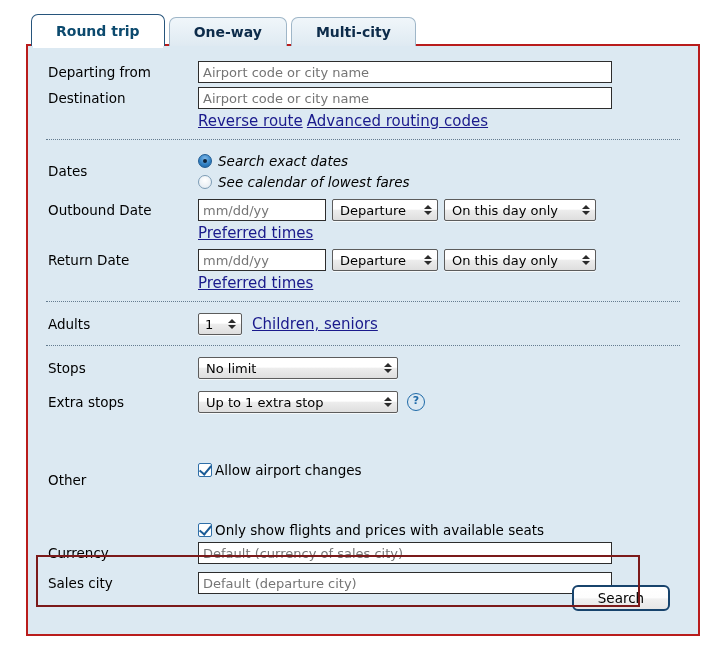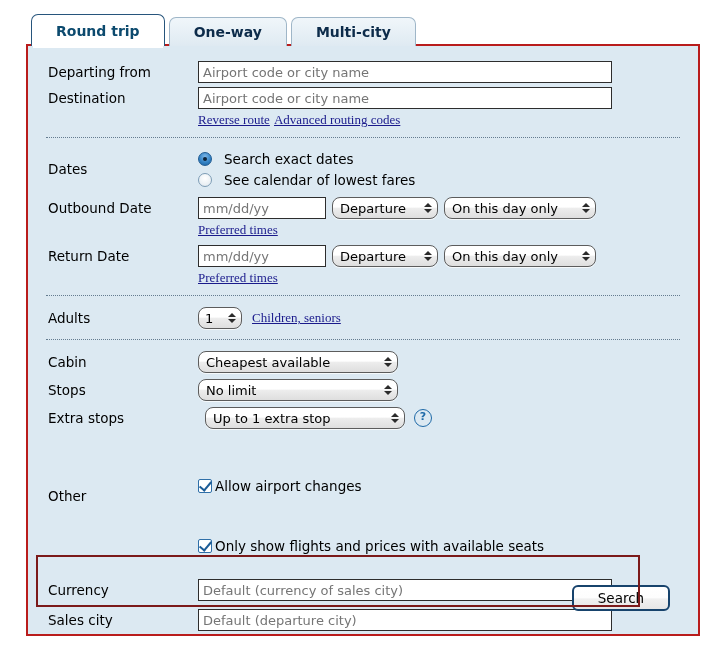--- a/index.html
+++ b/index.html
@@ -117,21 +117,21 @@
     overflow: hidden;
   }
   .wide { width: 414px; }
   .datebox { width: 128px; }
 
   
   .sel {
     box-sizing: border-box;
     height: 22px;
     border: 1px solid #5c5c5c;
-    border-radius: 8px;
+    border-radius: 2px;
     background: linear-gradient(#ffffff 0%, #ffffff 45%, #ededed 52%, #dedede 100%);
     font-size: 13px;
     color: #000;
     display: inline-flex;
     align-items: center;
     padding: 0 4px 0 7px;
     position: relative;
     box-shadow: 0 1px 0 rgba(255,255,255,0.7);
   }
   .sel .sel-text {
@@ -163,41 +163,41 @@
   .sel-day { width: 152px; }
   .sel-adults { width: 44px; padding-left: 6px; }
   .sel-adults .sel-text { text-align: left; }
   .sel-adults .arrows { margin-left: 4px; }
   .sel-cabin, .sel-stops, .sel-extra { width: 200px; }
 
   
   .lnk {
     color: #1a1a8c;
     text-decoration: underline;
-    font-size: 13px;
+    font-size: 15px;
     cursor: pointer;
-    font-family: Liberation Serif, serif;
   }
   .linkrow { padding-left: 152px; margin-top: 1px; margin-bottom: 2px; }
   .linkrow .lnk + .lnk { }
 
   
   .sep {
     height: 1px;
     margin: 9px 0 9px 0;
     border-top: 1px dotted #3c5870;
     opacity: .75;
   }
 
   
   .optline {
     display: flex;
     align-items: center;
-    gap: 12px;
+    gap: 6px;
     height: 21px;
+    font-style: italic;
   }
   .radio {
     width: 14px; height: 14px;
     flex: 0 0 14px;
     border-radius: 50%;
     box-sizing: border-box;
     border: 1px solid #7d9cb5;
     background: radial-gradient(circle at 50% 35%, #ffffff 0%, #e9eff4 70%, #d2dde5 100%);
     position: relative;
   }
@@ -402,47 +402,35 @@
               <i class="up"></i>
               <i class="down"></i>
             </span>
         </span>
         <span class="lnk" style="margin-left:4px;">Children, seniors</span>
       </div>
     </div>
 
     <div class="sep"></div>
 
-    <div class="row">
-      <div class="lbl">Cabin</div>
-      <div class="fieldarea">
-        <span class="sel sel-cabin">
-          <span class="sel-text">Cheapest available</span>
-          <span class="arrows">
-              <i class="up"></i>
-              <i class="down"></i>
-            </span>
-        </span>
-      </div>
-    </div>
 
     <div class="row" style="margin-top:4px;">
       <div class="lbl">Stops</div>
       <div class="fieldarea">
         <span class="sel sel-stops">
           <span class="sel-text">No limit</span>
           <span class="arrows">
               <i class="up"></i>
               <i class="down"></i>
             </span>
         </span>
       </div>
     </div>
 
-    <div class="row" style="margin-top:4px;gap:7px;">
+    <div class="row" style="margin-top:10px;">
       <div class="lbl">Extra stops</div>
       <div class="fieldarea">
         <span class="sel sel-extra">
           <span class="sel-text">Up to 1 extra stop</span>
           <span class="arrows">
               <i class="up"></i>
               <i class="down"></i>
             </span>
         </span>
         <span class="help">?</span>
@@ -456,21 +444,21 @@
           <span class="chk on"></span>
           <span class="optlabel">Allow airport changes</span>
         </div>
         <div class="chkline">
           <span class="chk on"></span>
           <span class="optlabel">Only show flights and prices with available seats</span>
         </div>
       </div>
     </div>
 
-    <div class="row" style="margin-top:22px;">
+    <div class="row" style="margin-top:1px;">
       <div class="lbl">Currency</div>
       <div class="fieldarea">
         <input class="textinput wide" type="text" placeholder="Default (currency of sales city)" style="">
       </div>
     </div>
 
     <div class="row" style="margin-top:6px;">
       <div class="lbl">Sales city</div>
       <div class="fieldarea">
         <input class="textinput wide" type="text" placeholder="Default (departure city)" style="">

